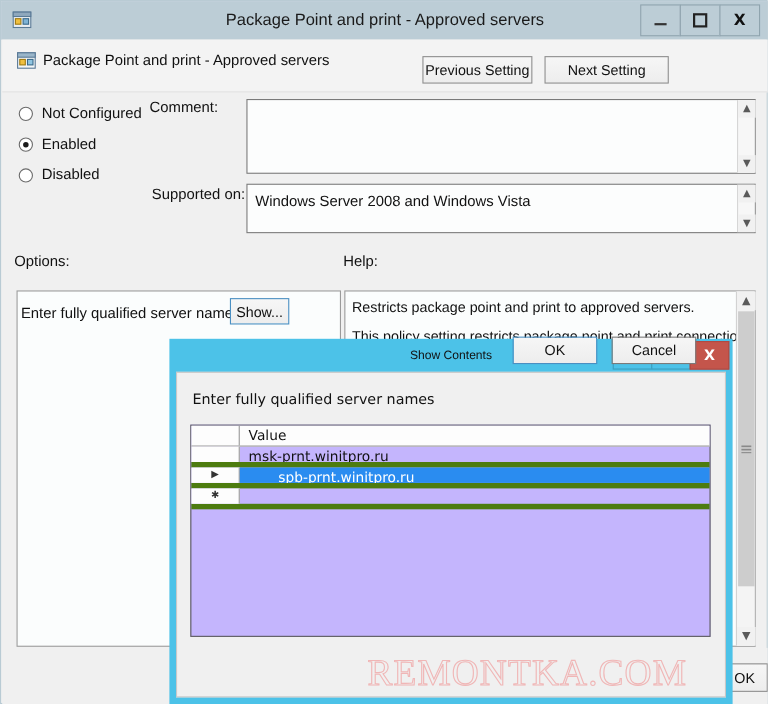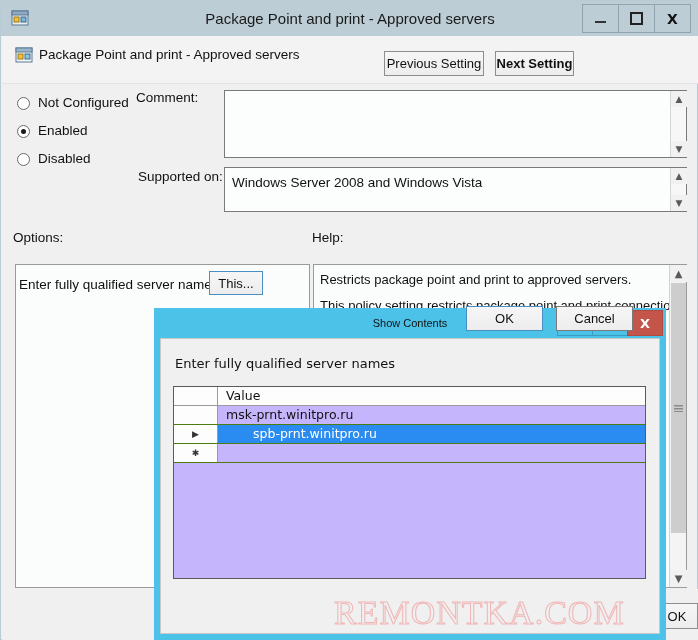--- a/index.html
+++ b/index.html
@@ -78,21 +78,21 @@
     font-family: "Liberation Sans", sans-serif;
     font-size: 13px;
     background: linear-gradient(#f6f6f6,#ededed);
     border: 1px solid #8e8e8e;
     color: #111;
     box-sizing: border-box;
     display: flex; align-items: center; justify-content: center;
     cursor: default;
   }
   .btn-prev { position:absolute; left:383px; top:50px; width:100px; height:25px;}
-  .btn-next { position:absolute; left:494px; top:50px; width:79px; height:25px;font-weight:bold;}
+  .btn-next { position:absolute; left:494px; top:50px; width:113px; height:25px;}
 
   
   .radio {
     position: absolute;
     font-size: 13.5px; color:#111;
     display: flex; align-items: flex-end;
   }
   .radio .dot {
     width: 13px; height: 13px; border-radius: 50%;
     border: 1px solid #6b6b6b;
@@ -270,21 +270,21 @@
   .gh-val {
     flex:1; height:100%;
     padding-left:8px; line-height:18px;
     font-size:12.5px; color:#111;
     font-family:"DejaVu Sans", sans-serif;
     box-sizing:border-box;
   }
   .grow {
     position:absolute; left:0; width:100%; height:19px;
     display:flex; box-sizing:border-box;
-    border-bottom:1px solid #4d7c0f;
+    border-bottom:5px solid #4d7c0f;
   }
   .grow .sel {
     width:44px; height:100%;
     border-right:1px solid #9a9a9a;
     background:#fdfdfd;
     box-sizing:border-box;
     display:flex; align-items:center; justify-content:center;
     font-size:9px; color:#333;
     font-family:"DejaVu Sans", sans-serif;
   }
@@ -377,21 +377,21 @@
         <div class="arr up">▲</div>
         <div class="arr dn">▼</div>
       </div>
     </div>
 
     <div class="lbl lbl-options">Options:</div>
     <div class="lbl lbl-help">Help:</div>
 
     <div class="pane pane-options"></div>
     <div class="opt-label">Enter fully qualified server names</div>
-    <div class="btn btn-show">This...</div>
+    <div class="btn btn-show">Show...</div>
 
     <div class="pane pane-help"></div>
     <div class="help-line help-l1">Restricts package point and print to approved servers.</div>
     <div class="help-line help-l2">This policy setting restricts package point and print connections</div>
     <div class="help-scroll">
       <div class="arr up">▲</div>
       <div class="thumb">
           <span class="grip"></span>
         </div>
       <div class="arr dn">▼</div>

